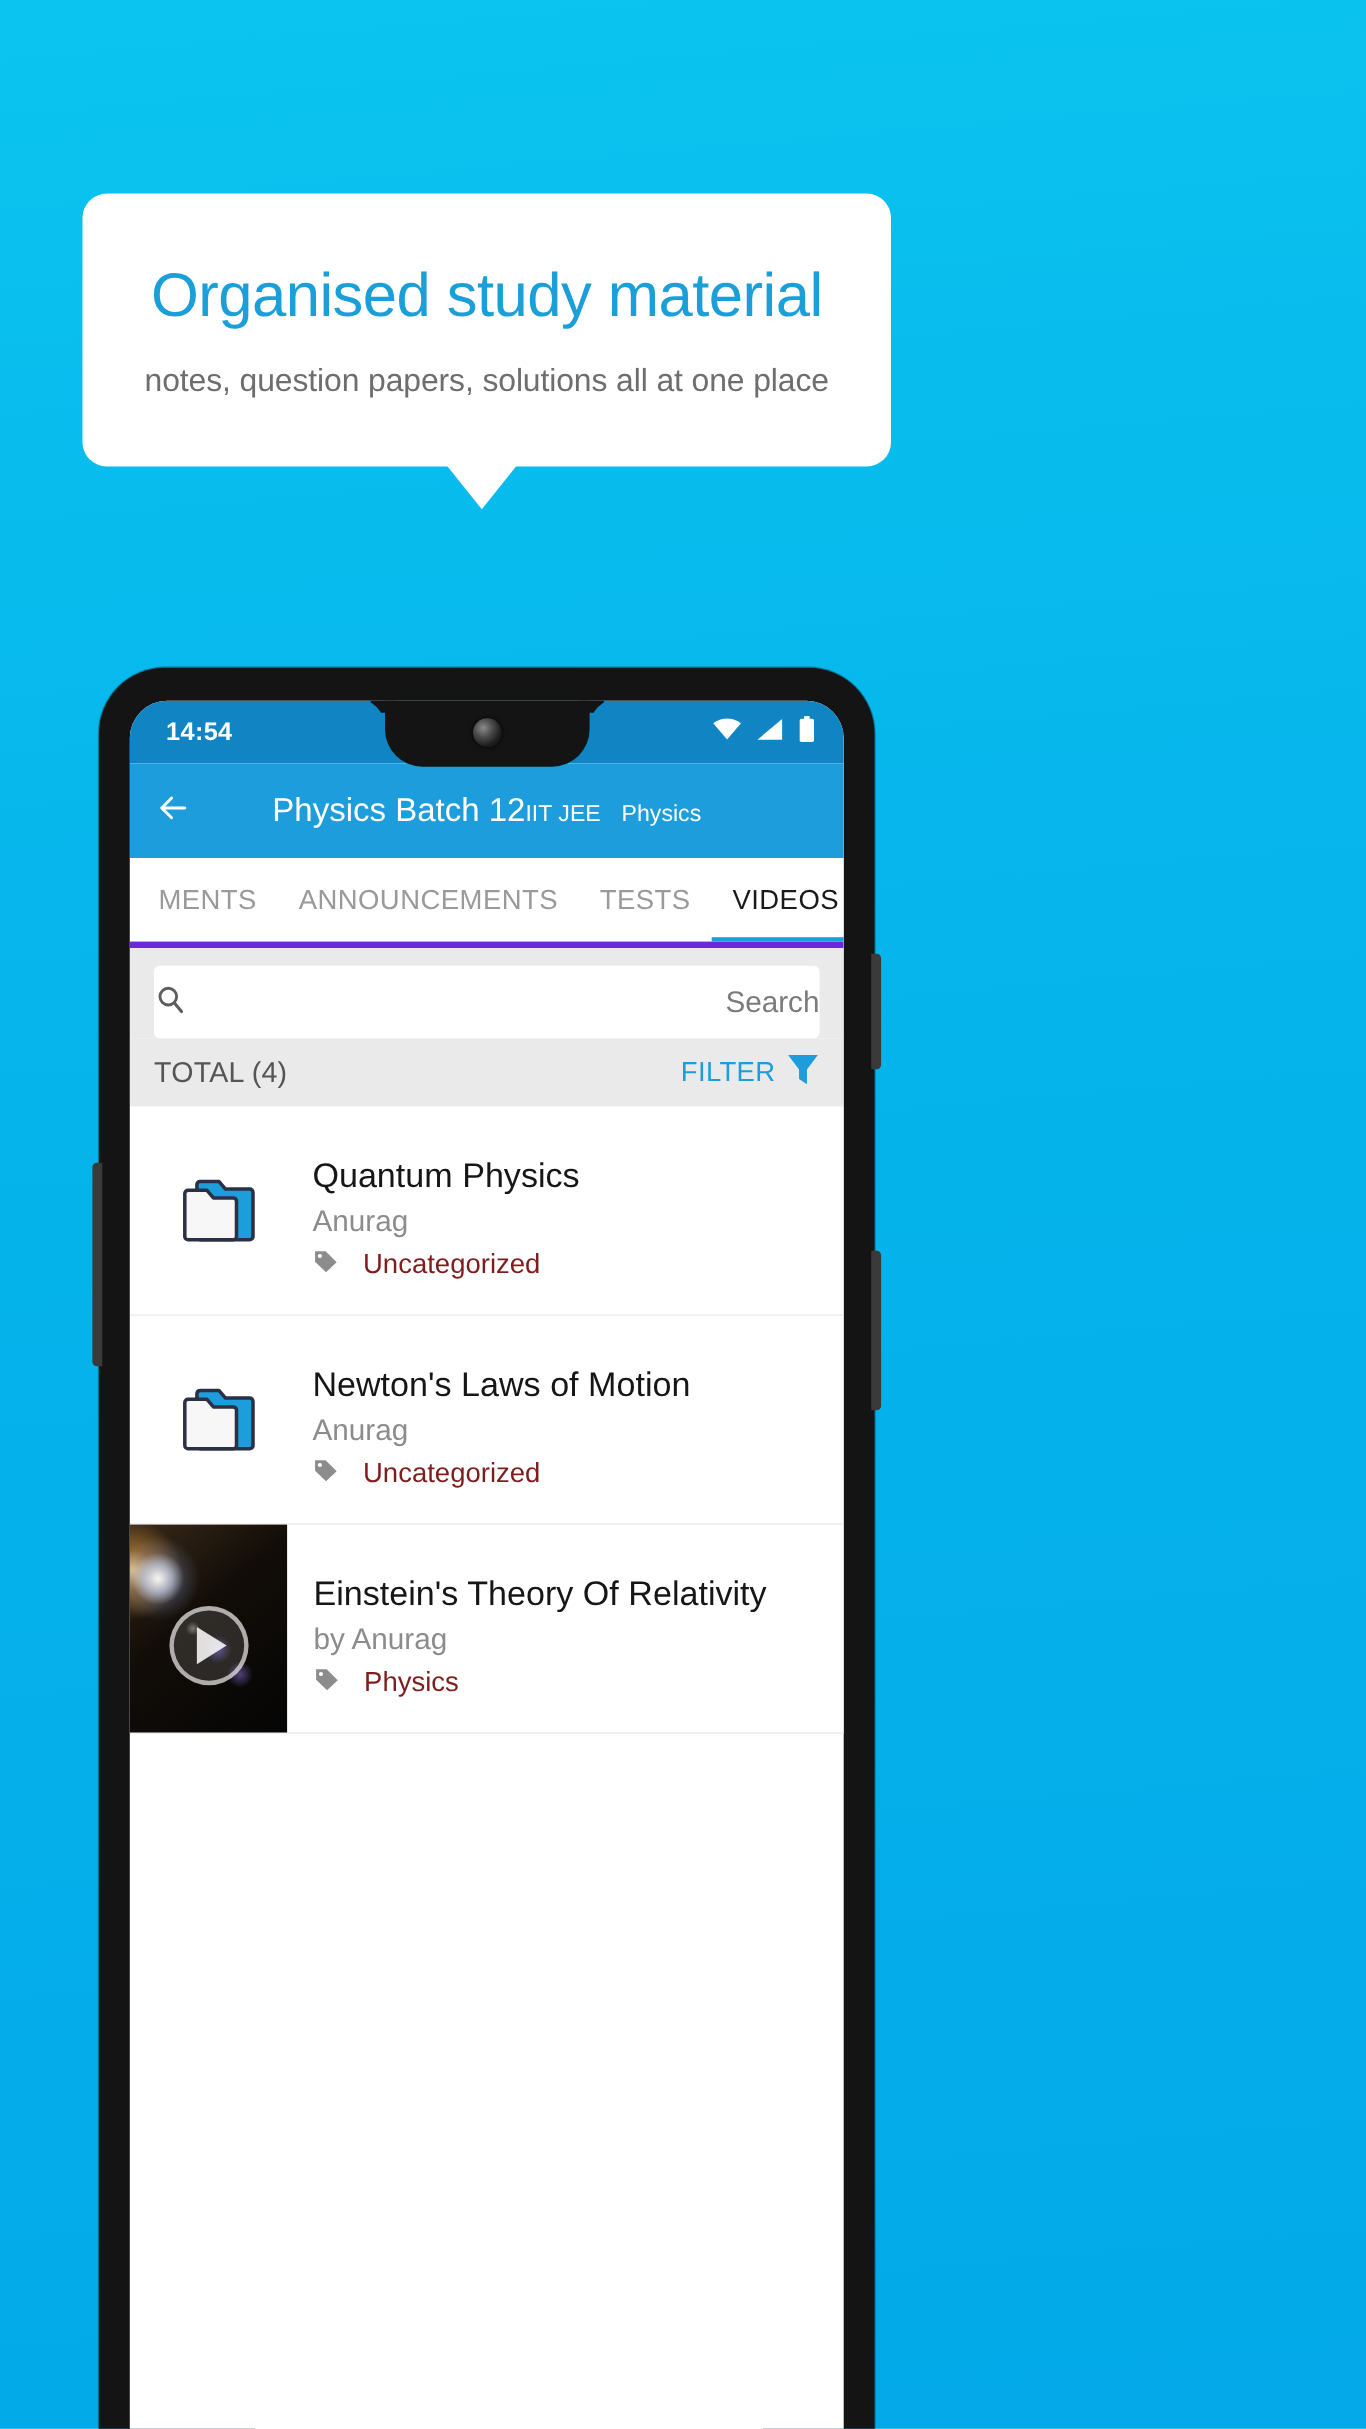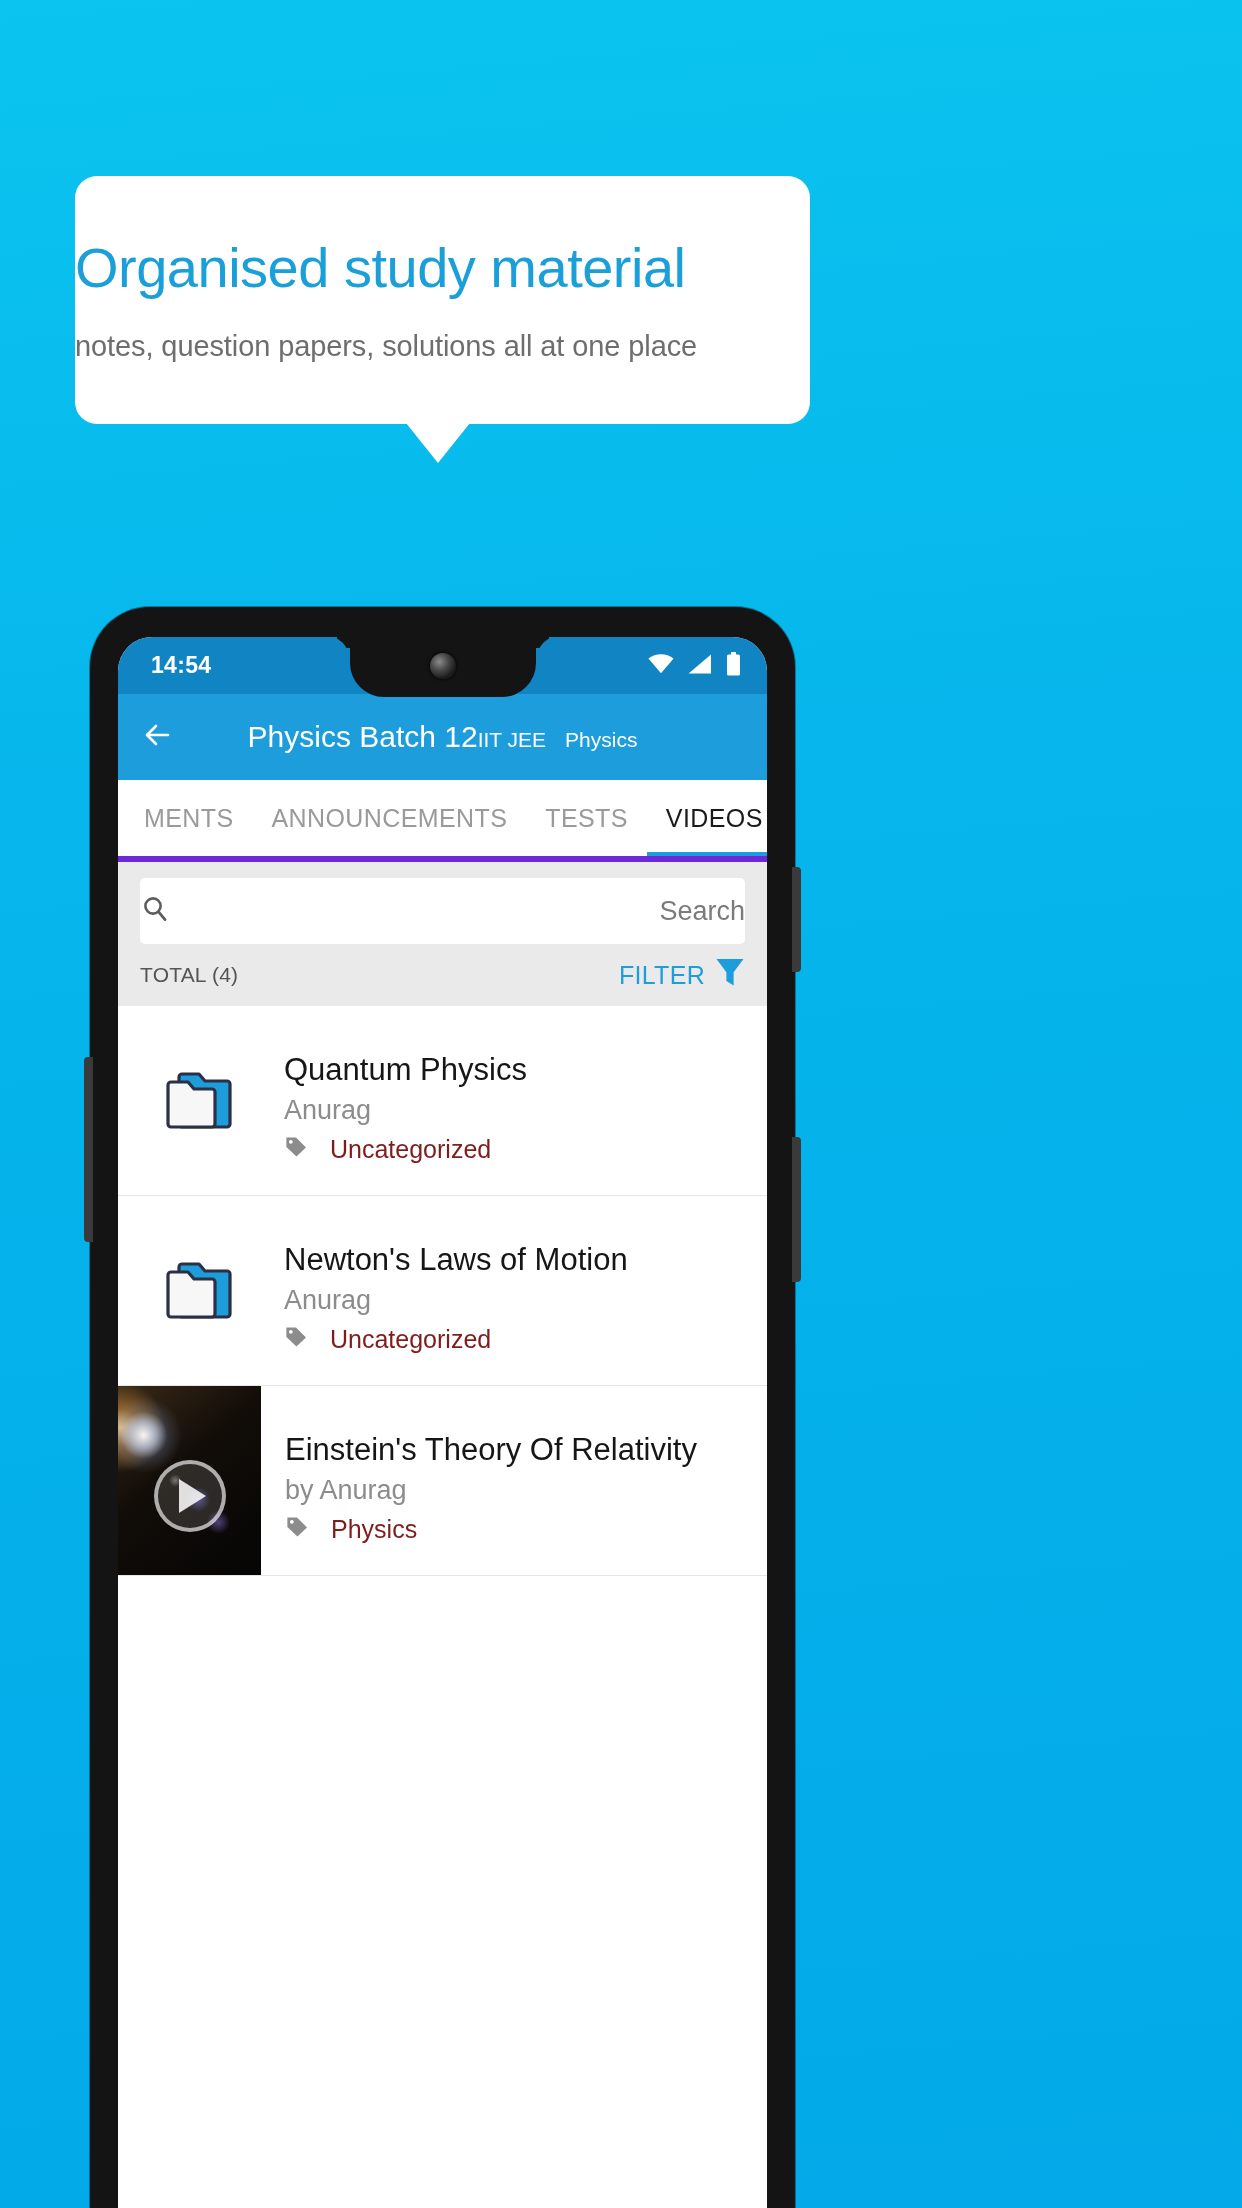--- a/index.html
+++ b/index.html
@@ -15,21 +15,21 @@
 
   
   #callout {
     position: absolute;
     left: 75px; top: 176px;
     width: 735px; height: 248px;
     background: #ffffff;
     border-radius: 22px;
     display: flex;
     flex-direction: column;
-    align-items: flex-start;
+    align-items: center;
     justify-content: center;
   }
   #callout-title {
     font-size: 56px;
     font-weight: 400;
     color: #1a9fd9;
     letter-spacing: -0.5px;
     line-height: 1.1;
     white-space: nowrap;
   }
@@ -212,21 +212,21 @@
   
   #totalrow {
     background: #eaeaea;
     height: 62px;
     display: flex;
     align-items: center;
     justify-content: space-between;
     padding: 0 22px;
   }
   #total-label {
-    font-size: 21px;
+    font-size: 26px;
     color: #555555;
     letter-spacing: .2px;
   }
   #filter-group {
     display: flex;
     align-items: center;
     gap: 10px;
   }
   #filter-label {
     font-size: 25px;

